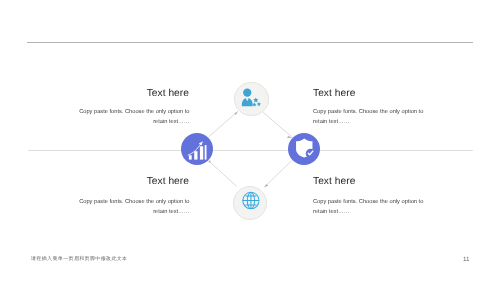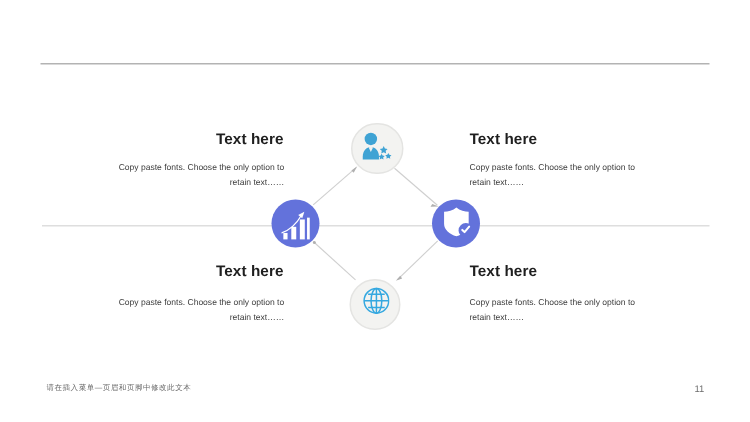--- a/index.html
+++ b/index.html
@@ -3,21 +3,21 @@
 <meta charset="utf-8">
 <style>
   html,body{margin:0;padding:0;}
   body{width:500px;height:281px;background:#ffffff;overflow:hidden;
        font-family:"Liberation Sans",sans-serif;
        -webkit-font-smoothing:antialiased;text-rendering:geometricPrecision;}
   .slide{position:relative;width:500px;height:281px;background:#fff;transform:translateZ(0);}
   .rule{position:absolute;background:#c9c9c9;height:1px;}
   .rule-top{left:27px;top:42px;width:446px;background:#b3b3b3;}
   .rule-mid{left:28px;top:149.5px;width:445px;background:#dedede;}
-  .title{position:absolute;transform:translateZ(0);font-weight:bold;font-size:10.2px;color:#1f1f1f;letter-spacing:0.05px;white-space:nowrap;}
+  .title{position:absolute;transform:translateZ(0);font-weight:normal;font-size:10.2px;color:#1f1f1f;letter-spacing:0.05px;white-space:nowrap;}
   .body{position:absolute;transform:translateZ(0);font-size:5.7px;color:#3d3d3d;line-height:10px;}
   .t-right{text-align:right;}
   .t-left{text-align:left;}
   .node{position:absolute;border-radius:50%;display:flex;align-items:center;justify-content:center;}
   .node-light{background:#f3f3f1;border:1px solid #e4e4e2;}
   .node-purple{background:#6372db;}
   .footer{position:absolute;transform:translateZ(0);font-size:5px;color:#676767;letter-spacing:0.36px;}
   .pageno{position:absolute;transform:translateZ(0);font-size:6.3px;color:#6b6b6b;}
   svg.conn{position:absolute;left:0;top:0;width:500px;height:281px;overflow:visible;}
 </style>

